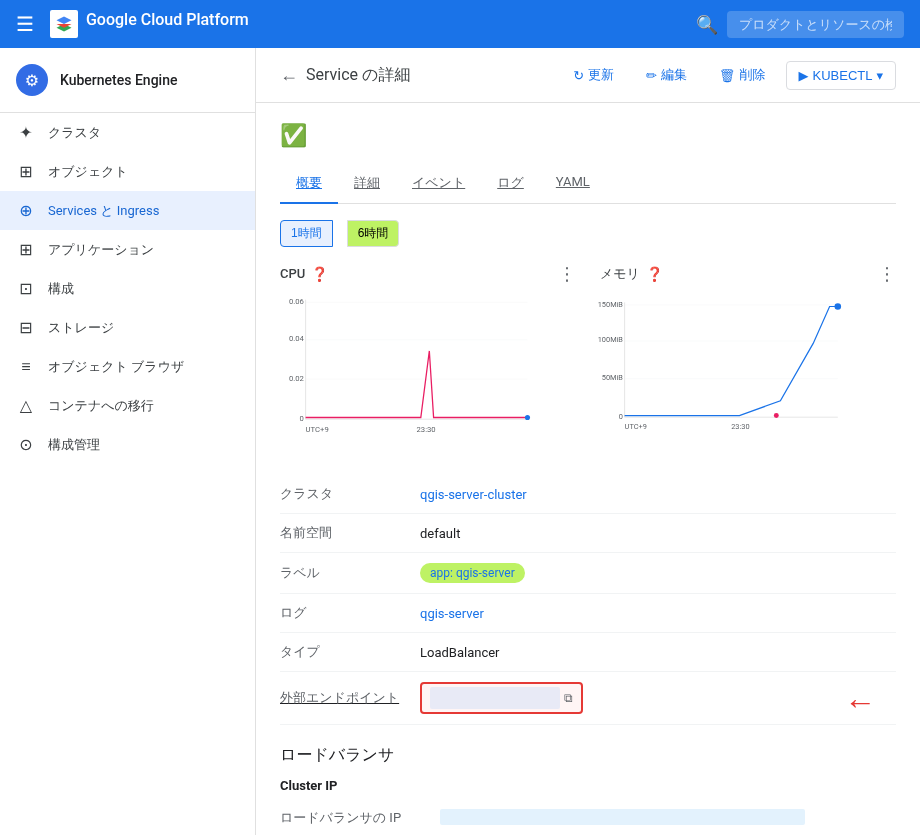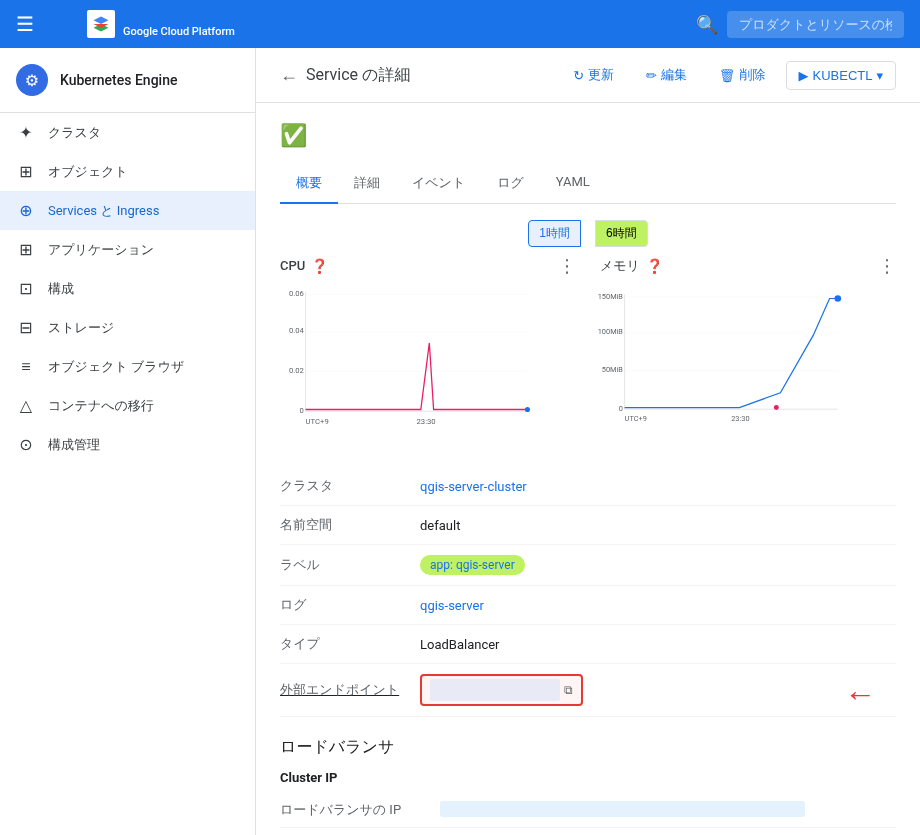--- a/index.html
+++ b/index.html
@@ -6,21 +6,21 @@
     body { font-family: 'Roboto', Arial, sans-serif; font-size: 13px; color: #202124; background: #f8f9fa; overflow: hidden; }
 
     
     .top-nav {
       display: flex; align-items: center;
       background: #1a73e8; color: white;
       height: 48px; padding: 0 16px; gap: 16px;
       position: fixed; top: 0; left: 0; right: 0; z-index: 100;
     }
     .top-nav .hamburger { font-size: 20px; cursor: pointer; }
-    .top-nav .logo { display: flex; align-items: flex-end; gap: 8px; font-size: 11px; font-weight: 500; margin-left: 37px; }
+    .top-nav .logo { display: flex; align-items: flex-start; gap: 8px; font-size: 16px; font-weight: 500; }
     .top-nav .logo .gcp-icon {
       width: 28px; height: 28px; background: white; border-radius: 2px;
       display: flex; align-items: center; justify-content: center;
     }
     .top-nav .search-area {
       flex: 1; display: flex; align-items: center; justify-content: flex-end; gap: 8px;
     }
     .top-nav .search-bar {
       background: rgba(255,255,255,0.2); border: none; border-radius: 4px;
       color: white; padding: 6px 12px; font-size: 13px; width: 177px;
@@ -84,26 +84,26 @@
     .service-title {
       display: flex; align-items: center; gap: 10px;
       font-size: 22px; font-weight: 400; margin-bottom: 16px;
     }
     .status-dot { color: #34a853; font-size: 22px; }
 
     
     .tabs { display: flex; border-bottom: 1px solid #e0e0e0; margin-bottom: 16px; }
     .tab {
       padding: 10px 16px; cursor: pointer; font-size: 13px; color: #5f6368;
-      border-bottom: 2px solid transparent; margin-bottom: -1px;
+      border-bottom: 2px solid transparent; margin-bottom: -1px; text-decoration: underline;
     }
     .tab.active { color: #1a73e8; border-bottom-color: #1a73e8; font-weight: 500; }
 
     
-    .time-selector { display: flex; justify-content: center; gap: 14px; margin-bottom: 8px; }
+    .time-selector { display: flex; justify-content: flex-start; gap: 14px; margin-bottom: 16px; }
     .time-btn { padding: 4px 10px; border: 1px solid #dadce0; background: #bef264; font-size: 12px; cursor: pointer; }
     .time-btn.active { background: #e8f0fe; color: #1a73e8; border-color: #1a73e8; }
     .time-btn:first-child { border-radius: 4px 0 0 4px; }
     .time-btn:last-child { border-radius: 0 4px 4px 0; }
 
     
     .charts-row { display: grid; grid-template-columns: 1fr 1fr; gap: 24px; margin-bottom: 24px; }
     .chart-container { position: relative; }
     .chart-header { display: flex; align-items: center; justify-content: space-between; margin-bottom: 4px; }
     .chart-title { display: flex; align-items: center; gap: 6px; font-size: 13px; font-weight: 500; color: #3c4043; }

